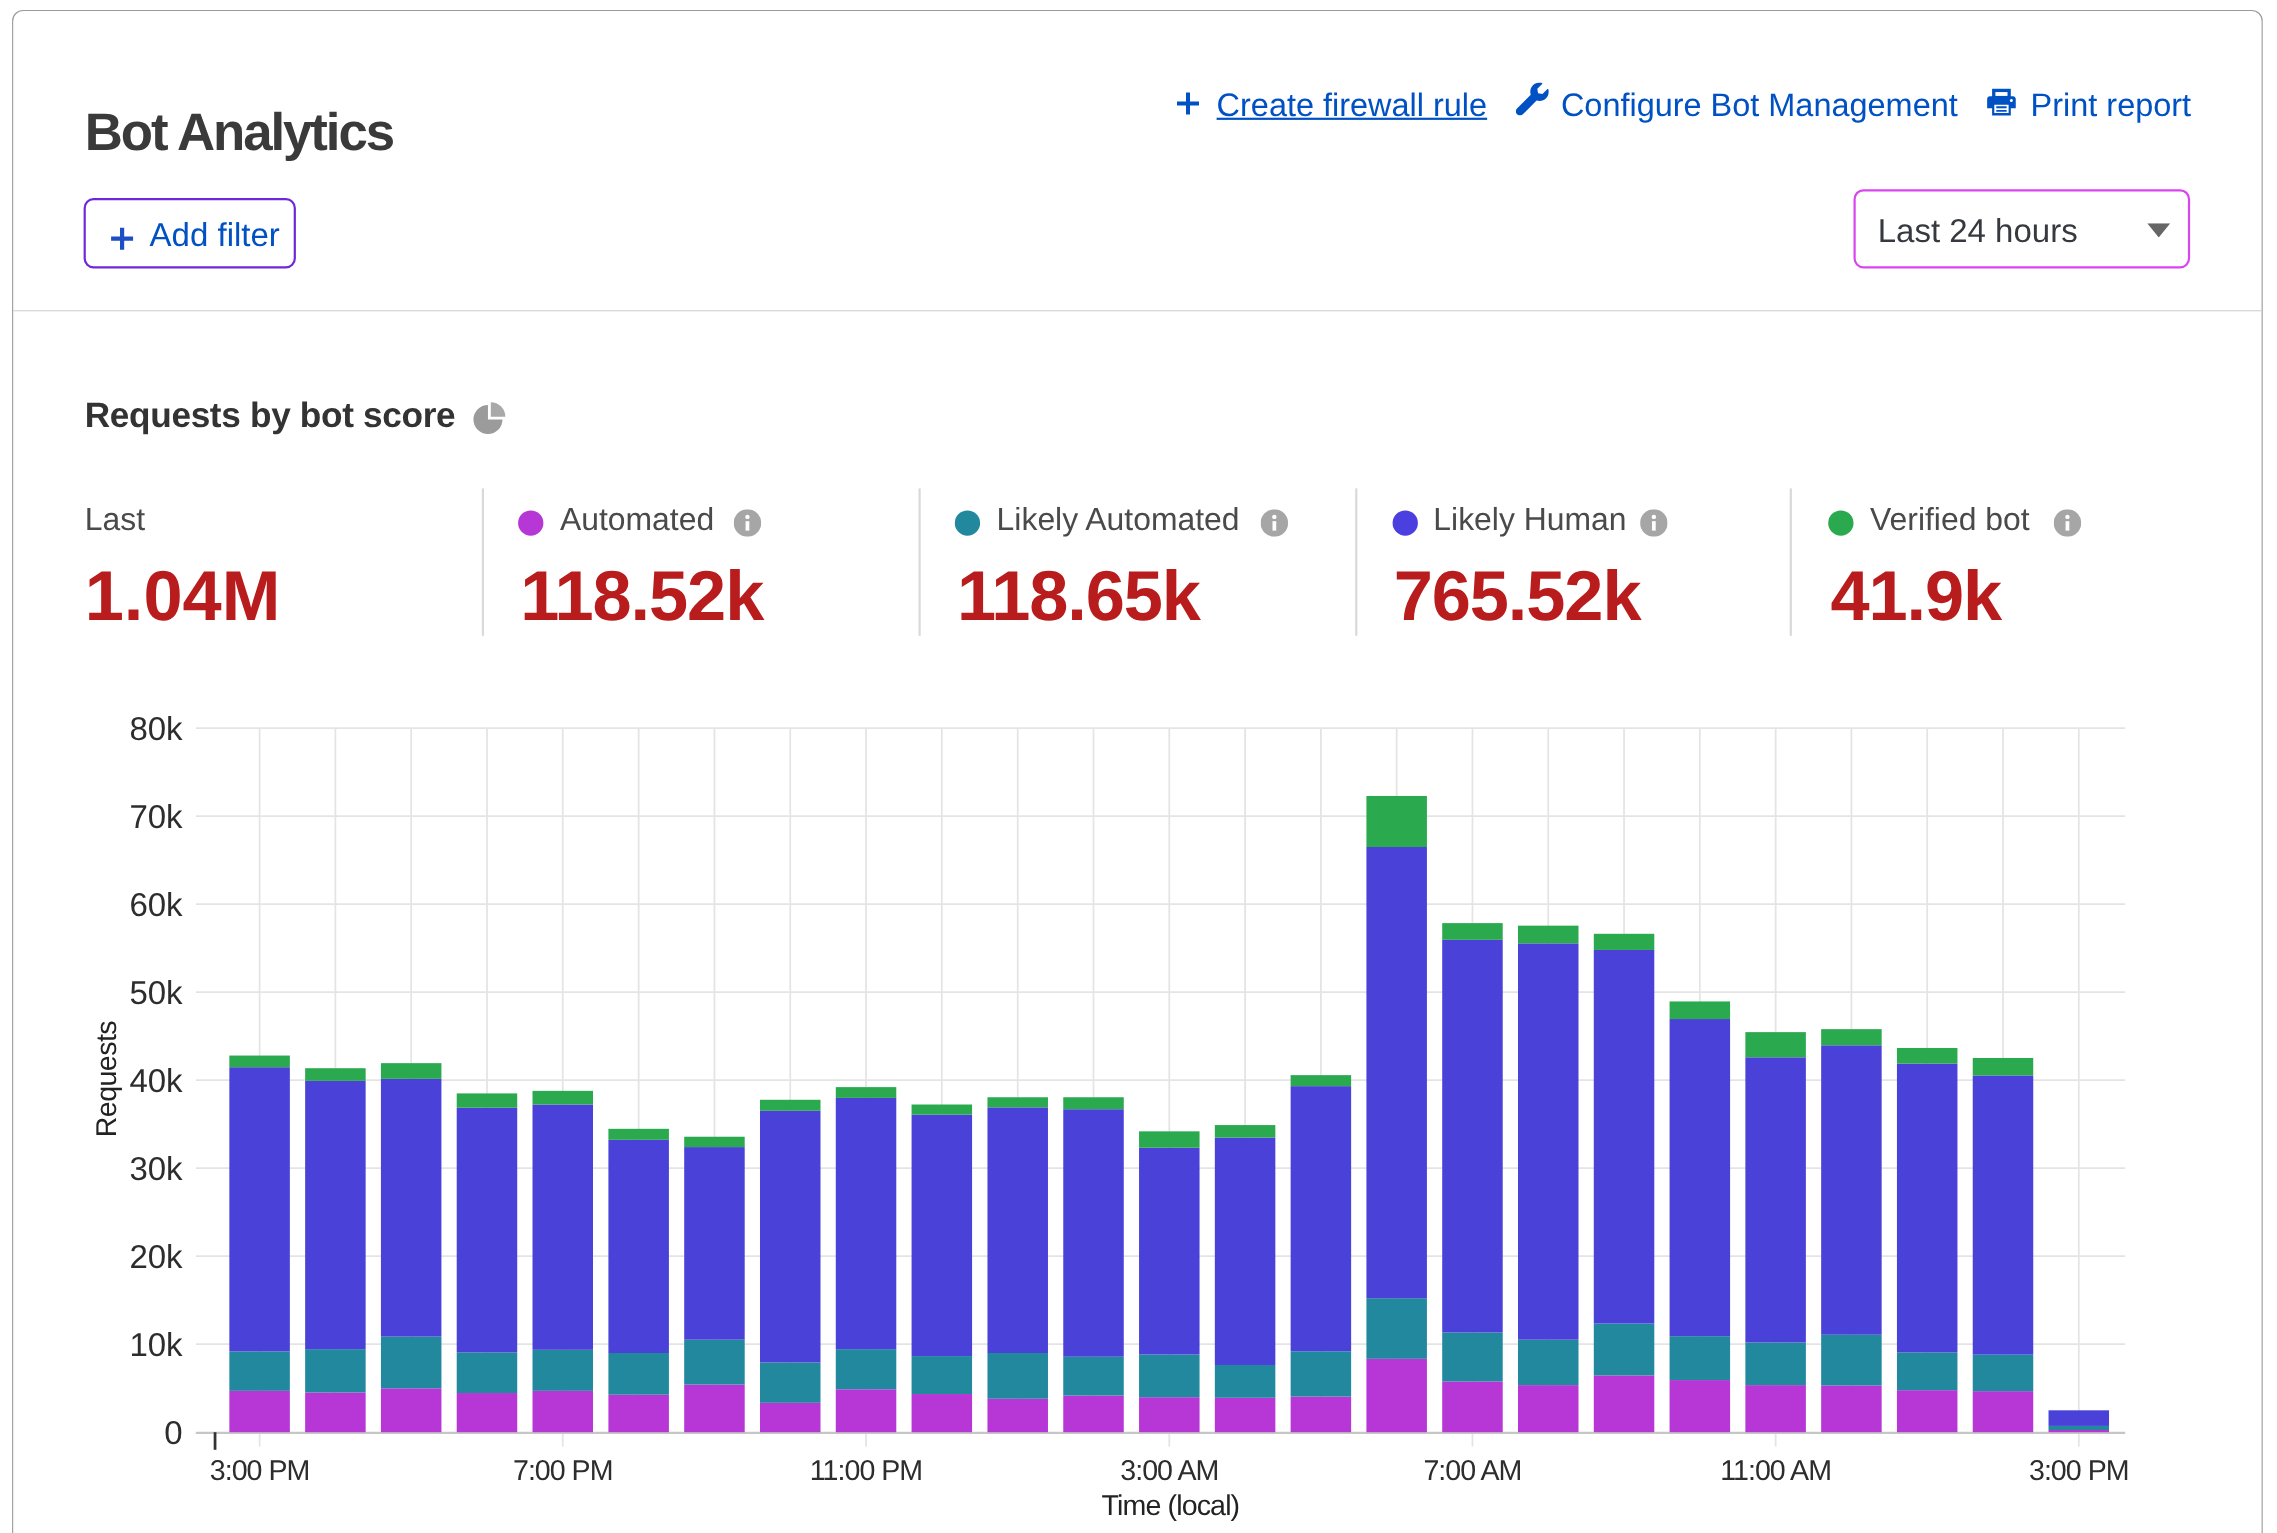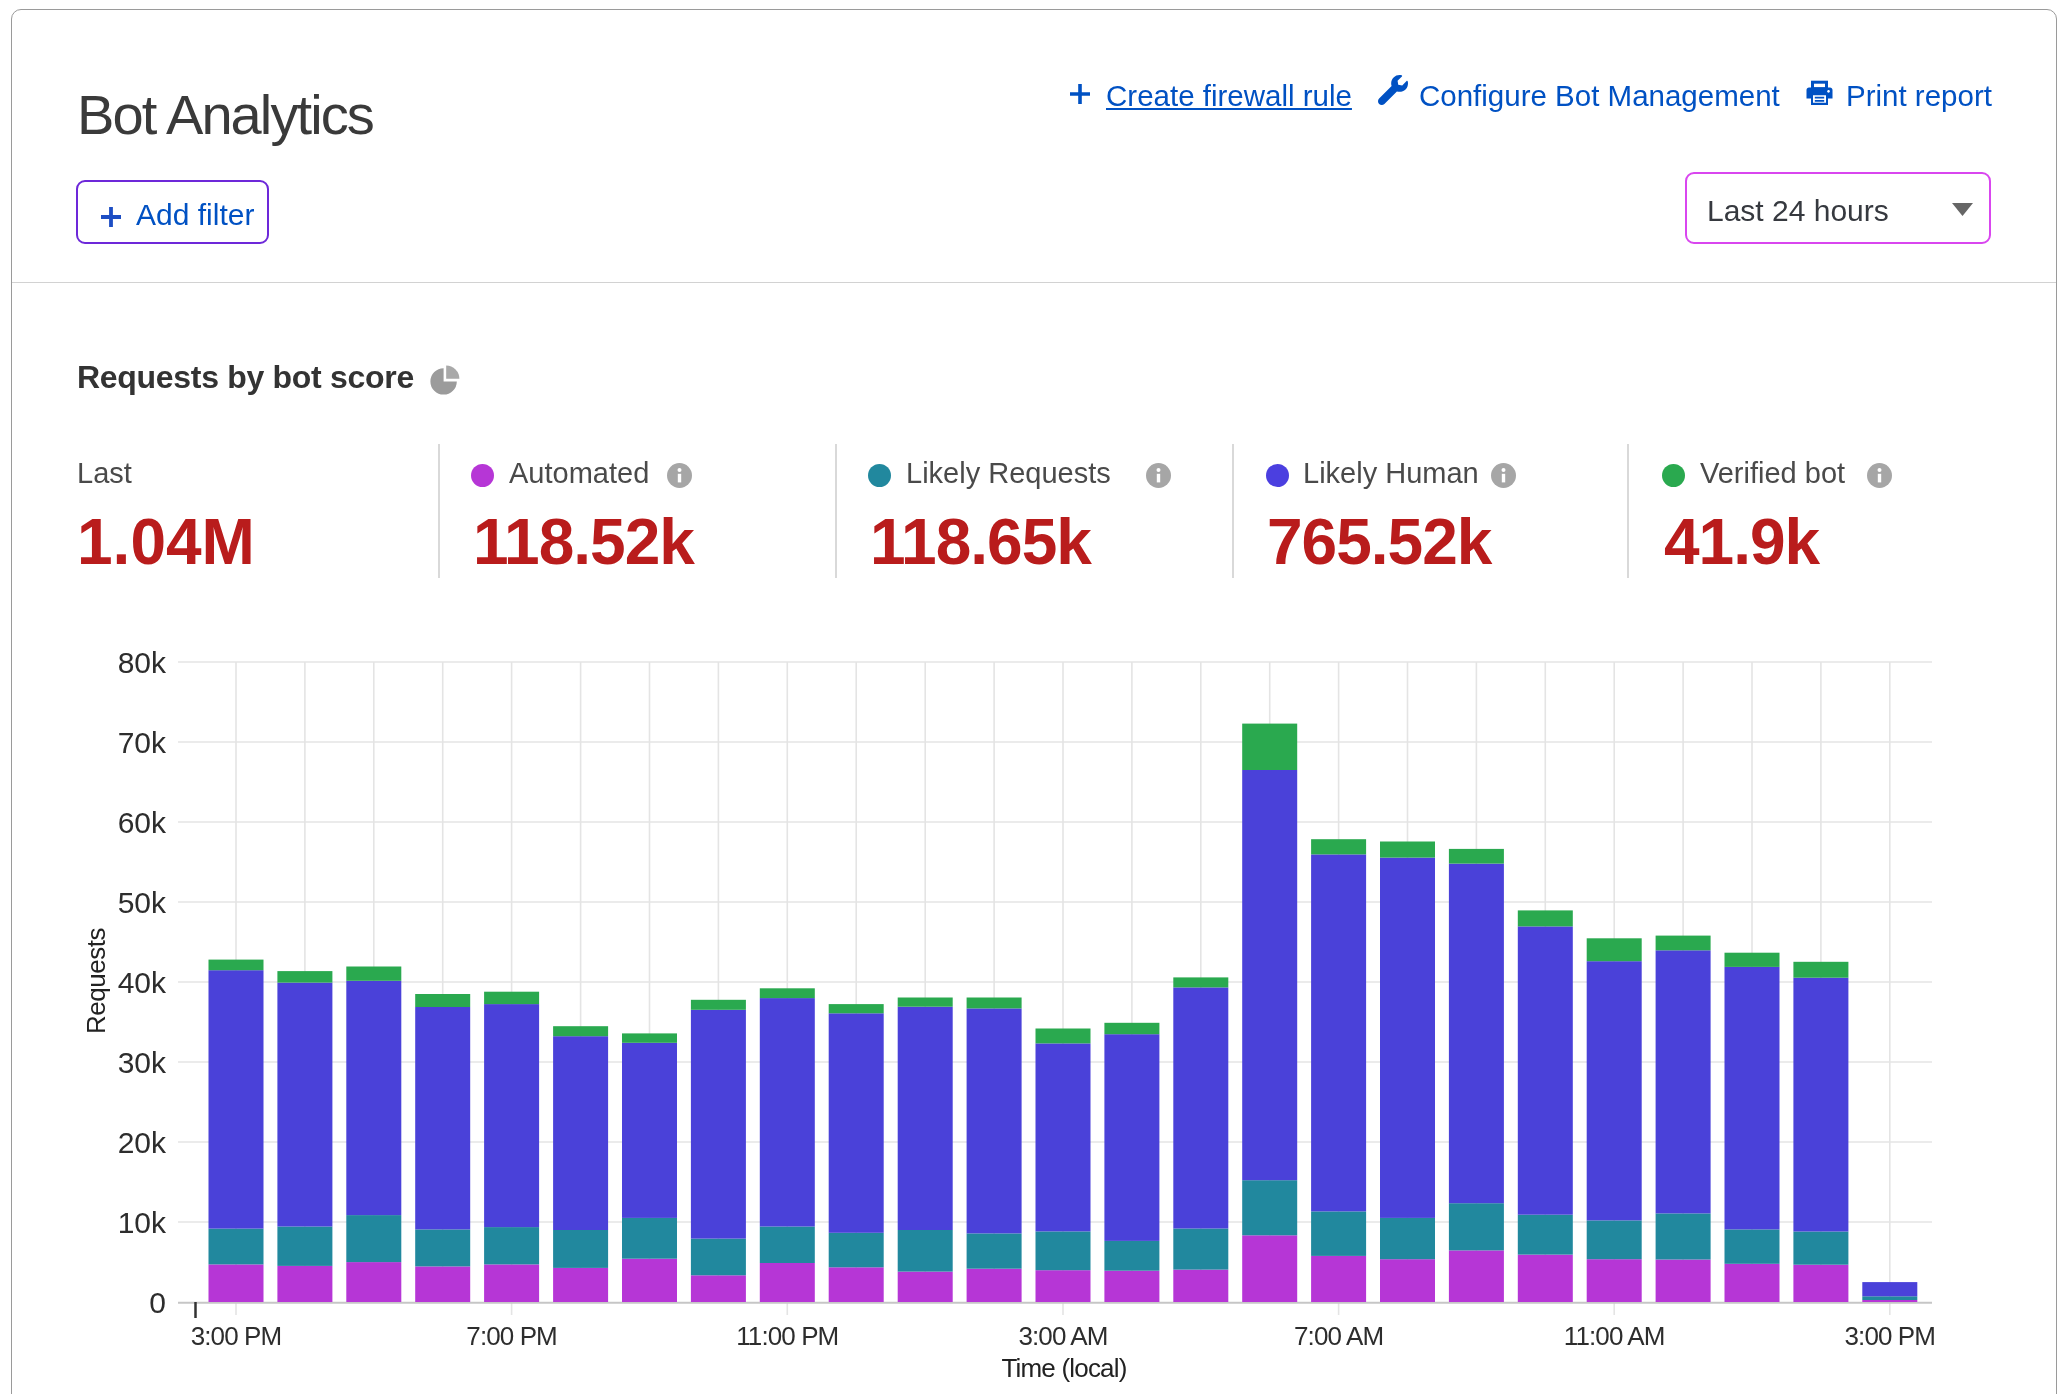--- a/index.html
+++ b/index.html
@@ -1,20 +1,20 @@
 <!DOCTYPE html>
 <html><head>
 <meta charset="utf-8">
 <style>
 * { margin:0; padding:0; box-sizing:border-box; }
 html,body { width:2070px; height:1394px; background:#ffffff; font-family:"Liberation Sans", sans-serif; overflow:hidden; }
 .abs { position:absolute; }
 .card { position:absolute; left:11px; top:9px; width:2046px; height:1600px; border:1.5px solid #9a9a9a; border-radius:10px; background:#fff; }
 .hdivider { position:absolute; left:12px; top:282px; width:2044px; height:0; border-top:1.5px solid #d2d2d2; }
-h1 { position:absolute; left:77px; top:82px; font-size:56px; font-weight:400; color:#3a3a3a; letter-spacing:-1.9px; }
+h1 { position:absolute; left:77px; top:93px; font-size:48px; font-weight:700; color:#3a3a3a; letter-spacing:-1.9px; }
 .link { position:absolute; top:79px; font-size:29.5px; color:#0051c3; white-space:nowrap; }
 .addfilter { position:absolute; left:76px; top:180px; width:193px; height:64px; border:2px solid #6d28d9; border-radius:9px; }
 .addfilter span { position:absolute; left:58px; top:16px; font-size:30px; color:#0051c3; }
 .select { position:absolute; left:1685px; top:172px; width:306px; height:72px; border:2px solid #d946ef; border-radius:9px; }
 .select span { position:absolute; left:20px; top:20px; font-size:30px; color:#36393f; }
 .h2row { position:absolute; left:77px; top:359px; }
 .h2row span { font-size:32px; font-weight:700; color:#333; letter-spacing:-0.3px; }
 .statlabel { position:absolute; top:457px; font-size:29px; color:#4a4a4a; white-space:nowrap; }
 .statnum { position:absolute; top:505px; font-size:64px; font-weight:700; color:#b91c1c; white-space:nowrap; letter-spacing:-1px; }
 .dot { position:absolute; top:464px; width:23px; height:23px; border-radius:50%; }
@@ -70,21 +70,21 @@
 <div class="statlabel" style="left:509px;">Automated</div>
 <svg class="info" style="left:667px;" viewBox="0 0 25 25">
     <circle cx="12.5" cy="12.5" r="12.5" fill="#a6a6a6"></circle>
     <rect x="10.8" y="10.8" width="3.4" height="8.6" fill="#fff"></rect>
     <circle cx="12.5" cy="6.9" r="2" fill="#fff"></circle>
   </svg>
 <div class="statnum" style="left:473px;">118.52k</div>
 
 <div class="vdiv" style="left:835px;"></div>
 <div class="dot" style="left:868px; background:#21889e;"></div>
-<div class="statlabel" style="left:906px;">Likely Requests</div>
+<div class="statlabel" style="left:906px;">Likely Automated</div>
 <svg class="info" style="left:1146px;" viewBox="0 0 25 25">
     <circle cx="12.5" cy="12.5" r="12.5" fill="#a6a6a6"></circle>
     <rect x="10.8" y="10.8" width="3.4" height="8.6" fill="#fff"></rect>
     <circle cx="12.5" cy="6.9" r="2" fill="#fff"></circle>
   </svg>
 <div class="statnum" style="left:870px;">118.65k</div>
 
 <div class="vdiv" style="left:1232px;"></div>
 <div class="dot" style="left:1266px; background:#4b3fe0;"></div>
 <div class="statlabel" style="left:1303px;">Likely Human</div>

